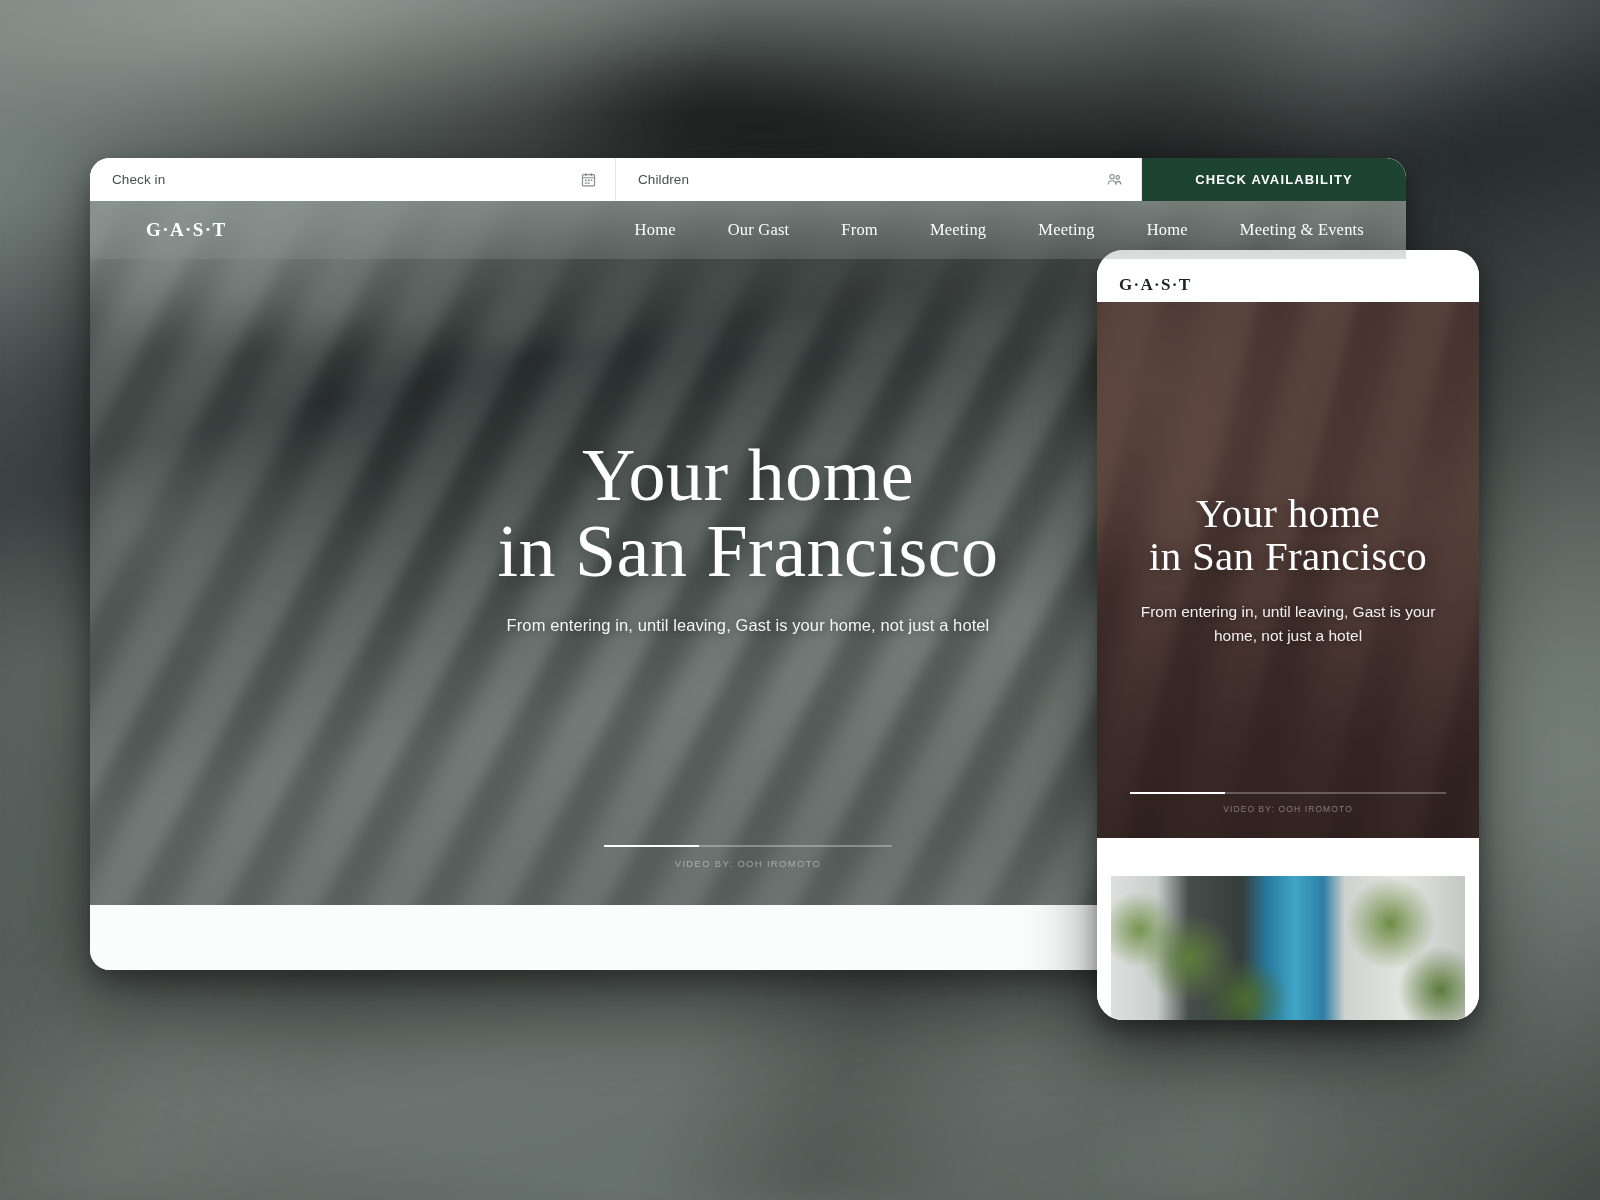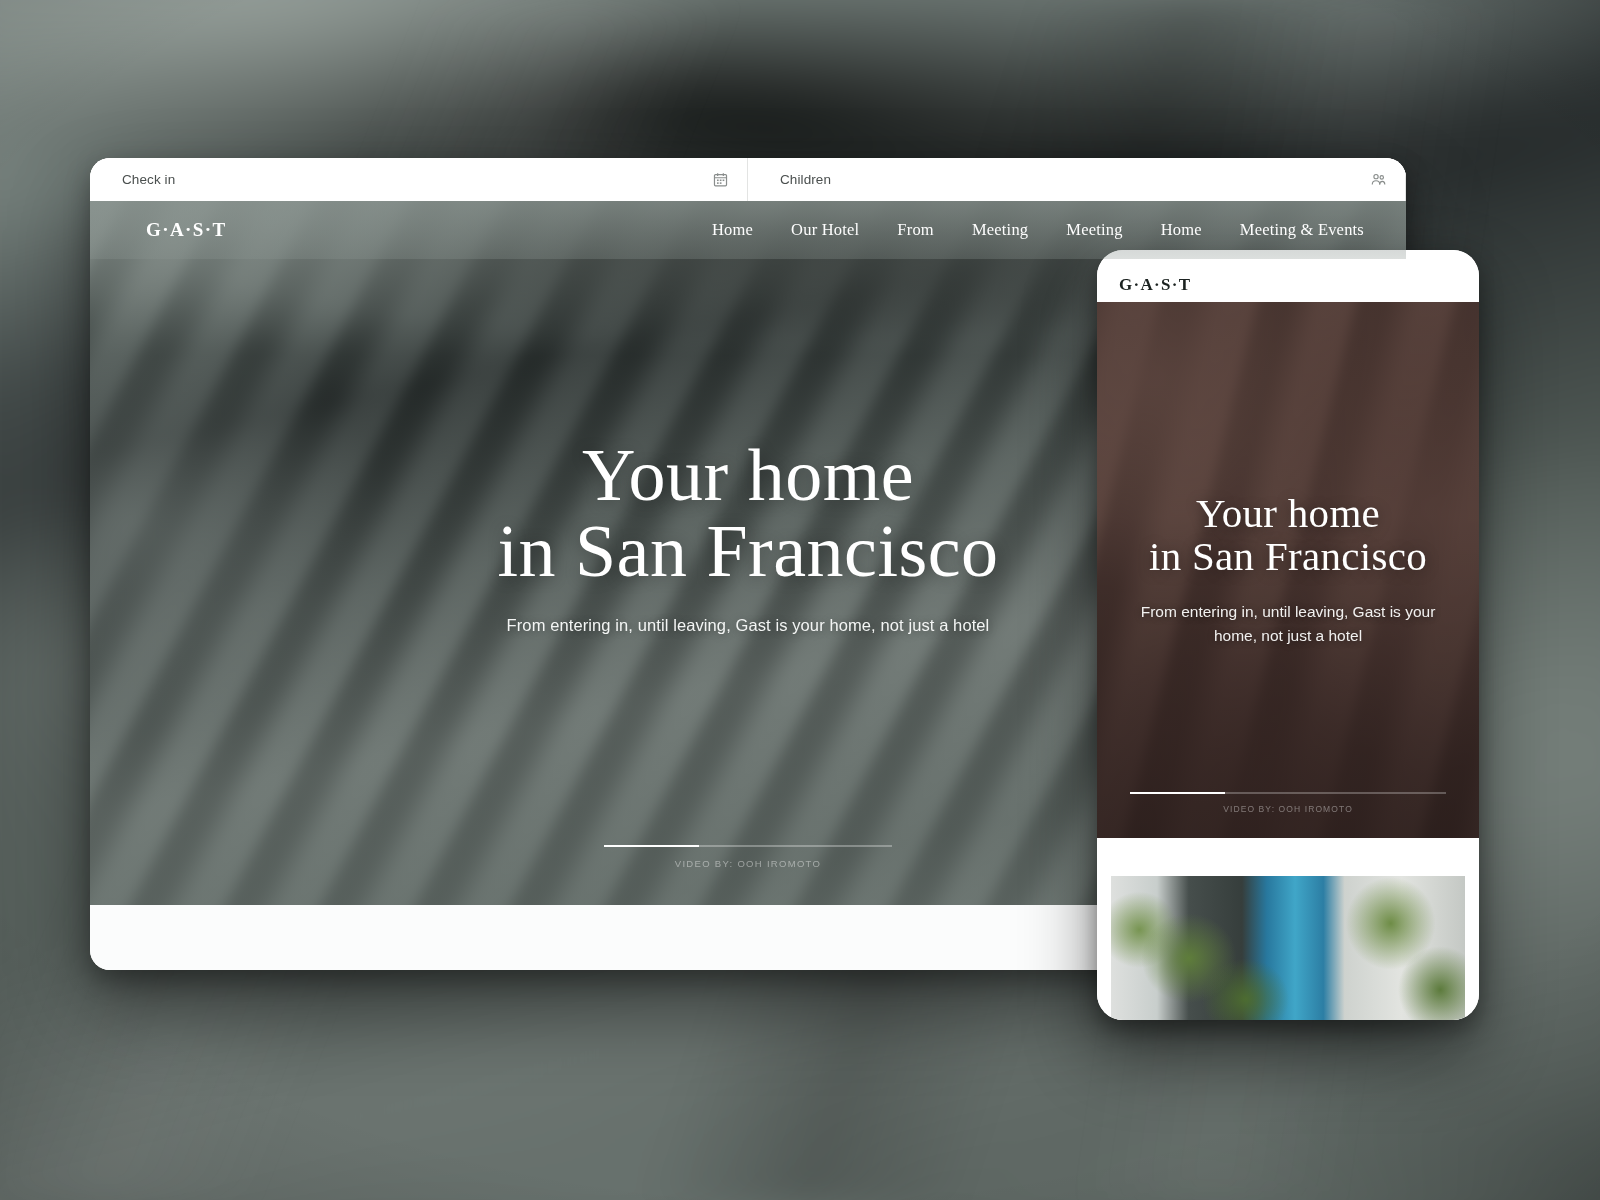--- a/index.html
+++ b/index.html
@@ -41,21 +41,21 @@
   #desktop {
     position:absolute; left:90px; top:158px; width:1316px; height:812px;
     border-radius:20px; overflow:hidden; background:#fff;
     box-shadow:0 38px 80px rgba(0,0,0,.46), 0 10px 26px rgba(0,0,0,.32);
   }
 
   
   .booking-bar { display:flex; height:43px; background:#fff; position:relative; z-index:6; }
   .bk-field {
     flex:1 1 0; display:flex; align-items:center; justify-content:space-between;
-    padding:0 18px 0 32px; border-right:1px solid #e3e4e3; background:#fff;
+    padding:0 18px 0 22px; border-right:1px solid #e3e4e3; background:#fff;
   }
   .bk-label { font-size:13.5px; color:#4a4f4e; letter-spacing:.1px; }
   .bk-ico { width:17px; height:17px; opacity:.72; flex:none; }
   .bk-cta {
     width:264px; flex:none; display:flex; align-items:center; justify-content:center;
     background:#1d4430; color:#fff; font-size:13px; font-weight:bold; letter-spacing:1.15px;
   }
 
   
   .hero { position:relative; height:704px; overflow:hidden; }
@@ -78,21 +78,21 @@
   
   .navbar {
     position:absolute; left:0; right:0; top:0; height:58px; z-index:5;
     display:flex; align-items:center; padding:0 42px 0 56px;
     background:linear-gradient(180deg, rgba(138,148,144,.62), rgba(138,148,144,.30));
   }
   .logo {
     font-family:"Liberation Serif", serif; color:#fff;
     font-size:19px; font-weight:bold; letter-spacing:1.4px;
   }
-  .nav-items { margin-left:auto; display:flex; align-items:center; gap:38px; }
+  .nav-items { margin-left:auto; display:flex; align-items:center; gap:52px; }
   .nav-item {
     font-family:"Liberation Serif", serif; color:#fdfdfd; font-size:16.5px; letter-spacing:.2px;
   }
 
   
   .hero-copy {
     position:absolute; left:0; right:0; top:236px; z-index:4; text-align:center;
   }
   .hero-h1 {
     font-family:"Liberation Serif", serif; color:#fff; font-weight:normal;
@@ -208,31 +208,32 @@
     <div class="bk-field">
       <span class="bk-label">Children</span>
       <svg class="bk-ico" viewBox="0 0 24 24" fill="none" stroke="#5c6260" stroke-width="1.6">
         <circle cx="8.5" cy="8" r="3"></circle>
           <path d="M3.2 19c0-3.1 2.4-5.2 5.3-5.2s5.3 2.1 5.3 5.2"></path>
         <circle cx="16.6" cy="9" r="2.4"></circle>
           <path d="M13.6 19c0-2.6 1.6-4.4 3.9-4.4 2.1 0 3.4 1.6 3.4 4.4"></path>
       </svg>
     </div>
 
+    <div class="bk-cta">CHECK AVAILABILITY</div>
   </div>
 
   <div class="hero">
     <div class="hero-photo"></div>
     <div class="hero-shade"></div>
 
     <div class="navbar">
       <div class="logo">G·A·S·T</div>
       <div class="nav-items">
         <span class="nav-item">Home</span>
-        <span class="nav-item">Our Hotel</span>
+        <span class="nav-item">Our Gast</span>
         <span class="nav-item">From</span>
         <span class="nav-item">Meeting</span>
         <span class="nav-item">Meeting</span>
         <span class="nav-item">Home</span>
         <span class="nav-item">Meeting &amp; Events</span>
       </div>
     </div>
 
     <div class="hero-copy">
       <h1 class="hero-h1">

